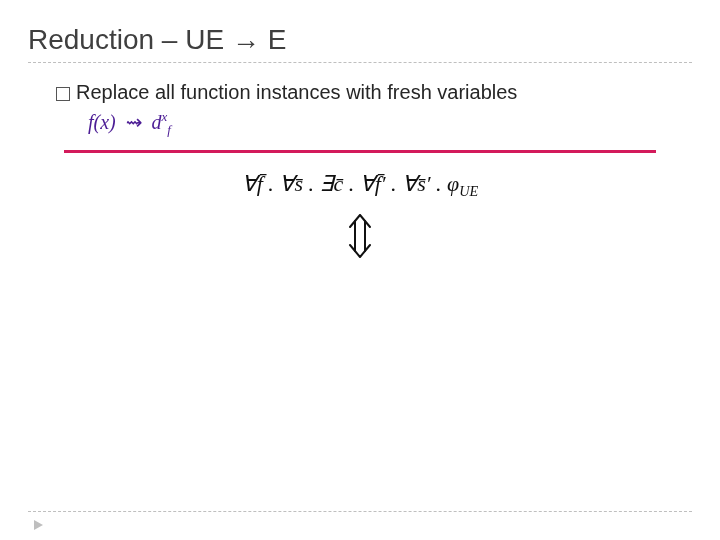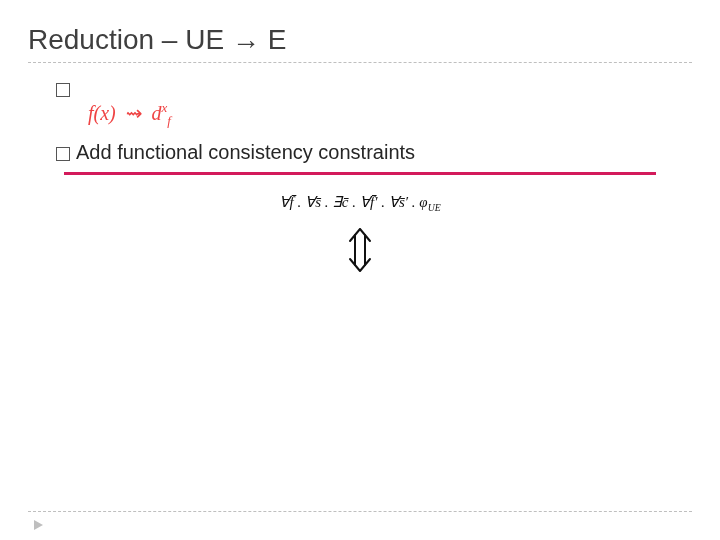--- a/index.html
+++ b/index.html
@@ -44,33 +44,33 @@
     margin-right: 6px;
     position: relative;
     top: 2px;
     box-sizing: border-box;
   }
   .formula-row {
     margin: 2px 0 16px 60px;
     font-family: Georgia, 'Times New Roman', serif;
     font-style: italic;
     font-size: 20px;
-    color: #ef4444;
+    color: #4c1d95;
     white-space: nowrap;
   }
   .accent-rule {
     border: none;
     border-top: 3px solid #d31a5b;
     margin: 8px 36px 18px 36px;
   }
   .big-formula {
     text-align: center;
     font-family: Georgia, 'Times New Roman', serif;
     font-style: italic;
-    font-size: 15px;
+    font-size: 22px;
     color: #111;
     margin: 14px 0;
     white-space: nowrap;
   }
   .equiv-arrow {
     text-align: center;
     margin: 10px auto;
   }
   .equiv-arrow svg { display: inline-block; }
   
@@ -107,36 +107,33 @@
 </head>
 <body>
 
 <div class="slide">
 
   <h1 class="title">Reduction – UE → E</h1>
   <hr class="dash-rule">
 
   <div class="bullet">
     <span class="box"></span>
+    <span>
+      <span>Replace</span><span> all function instances with fresh variables</span>
+    </span>
   </div>
 
   <div class="formula-row">
     <span>f(x)</span>
     &nbsp;<span class="leadsto">⇝</span>&nbsp;
     <span>
       <span>d</span><sup>x</sup><sub>f</sub>
     </span>
   </div>
 
-  <div class="bullet">
-    <span class="box"></span>
-    <span>
-      <span>Add</span><span> functional consistency constraints</span>
-    </span>
-  </div>
 
 
   <hr class="accent-rule">
 
   <div class="big-formula">
     <span>∀f̄ . ∀s̄ . ∃c̄ . ∀f̄′ . ∀s̄′ . φ</span><sub>UE</sub>
   </div>
 
   <div class="equiv-arrow">
     <svg width="50" height="50" viewBox="0 0 50 50">

